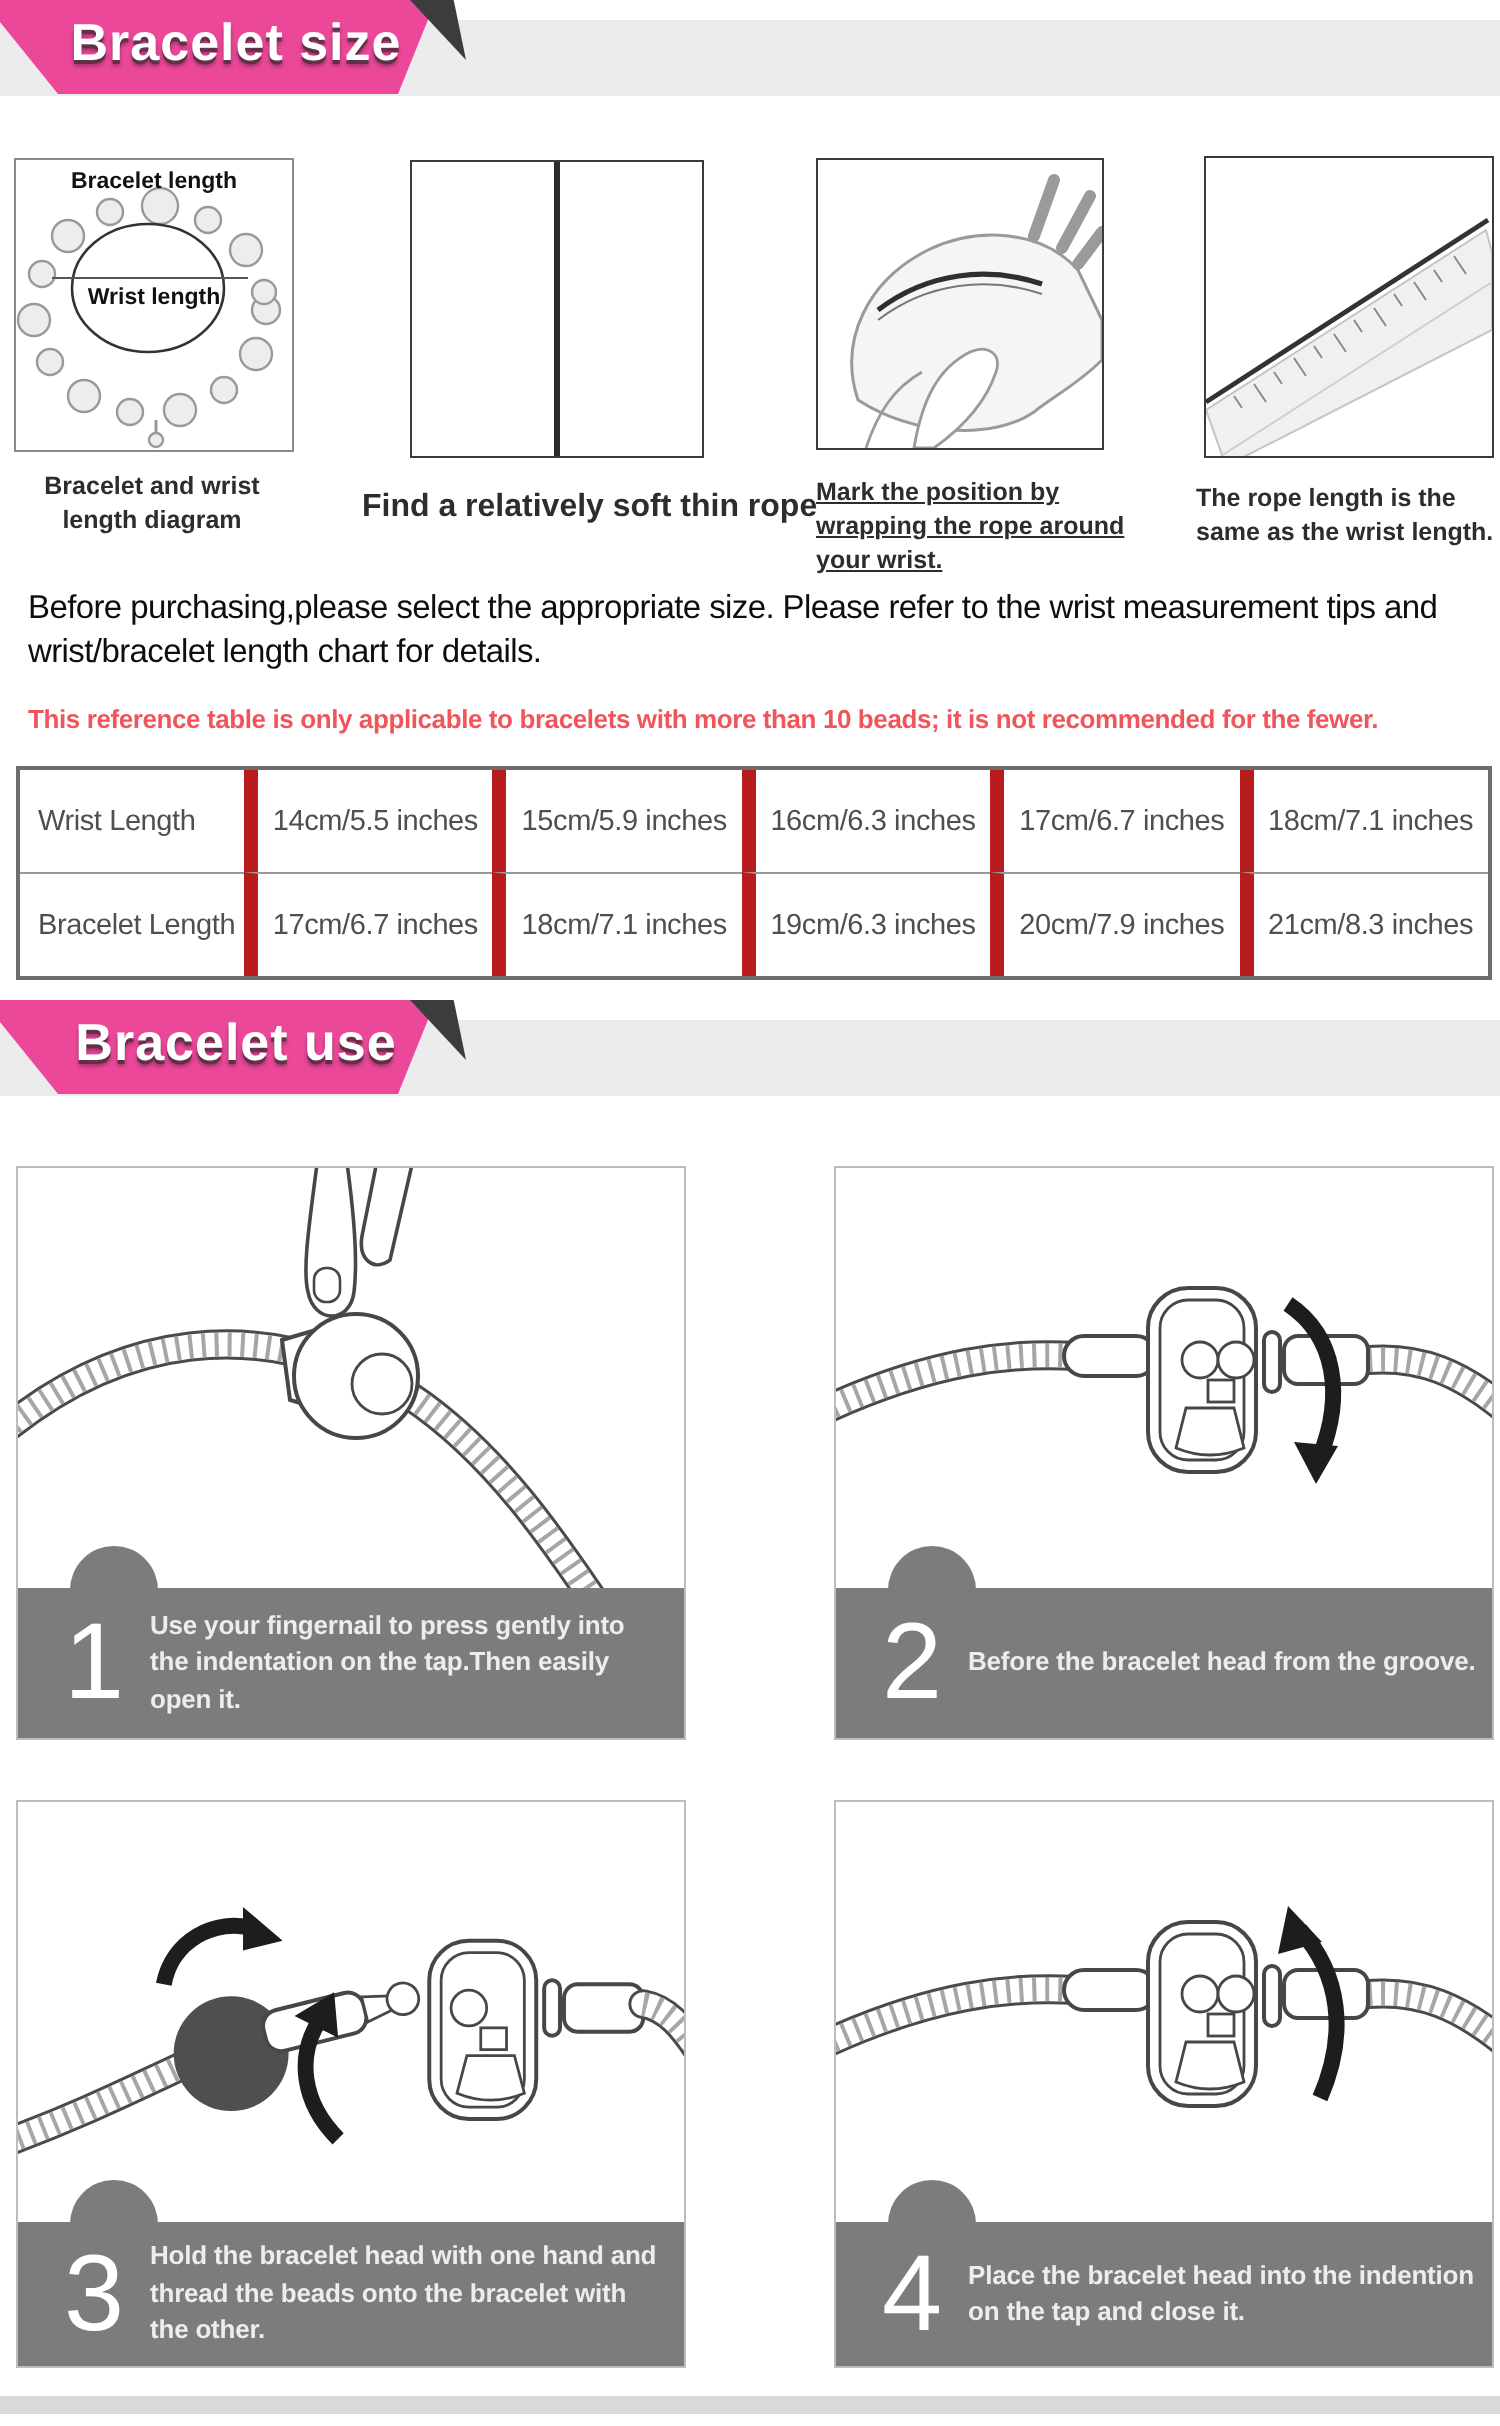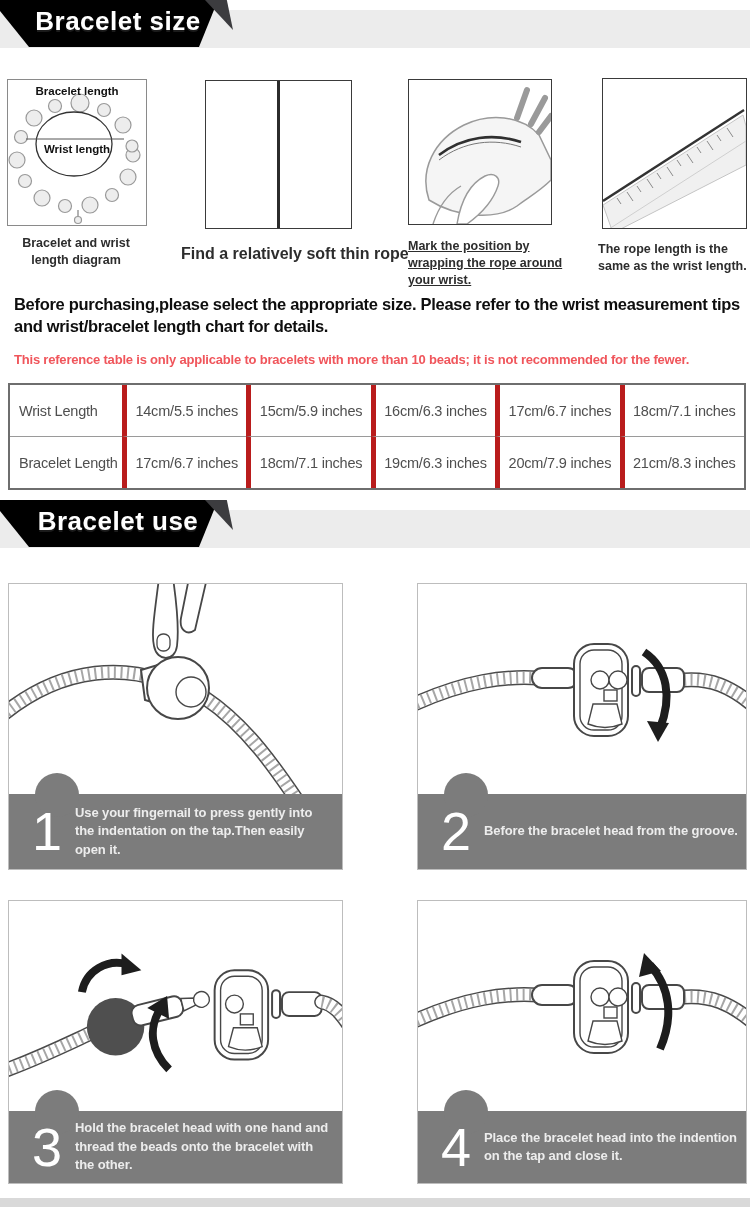--- a/index.html
+++ b/index.html
@@ -6,21 +6,21 @@
   body{font-family:"Liberation Sans",sans-serif;}
   #canvas{position:relative;width:750px;height:1213px;background:#fff;overflow:hidden;}
 
   
   .strip{position:absolute;left:0;width:750px;background:#ececec;}
   #strip1{top:10px;height:38px;}
   #strip2{top:510px;height:38px;}
   #strip-bottom{top:1198px;height:9px;background:#d9d9d9;}
 
   
-  .banner{position:absolute;left:0;width:236px;height:47px;background:#000000;
+  .banner{position:absolute;left:0;width:236px;height:47px;background:#ec4899;
     clip-path:polygon(0 0,218px 0,199px 100%,29px 100%,0 11px);
     display:flex;align-items:center;justify-content:center;z-index:2;}
   #banner1{top:0;} #banner2{top:500px;}
   .banner-fold{position:absolute;left:205px;width:28px;height:30px;background:#3c3c3f;
     clip-path:polygon(0 0,78% 0,100% 100%);z-index:3;}
   #fold1{top:0;} #fold2{top:500px;}
   .banner-label{color:#fff;font-size:26px;font-weight:bold;letter-spacing:.5px;padding-bottom:4px;
     text-shadow:0 2px 0 rgba(45,45,45,.6),0 3px 2px rgba(0,0,0,.35);}
 
   
@@ -34,30 +34,30 @@
   .diagram-label{position:absolute;left:0;right:0;text-align:center;font-weight:bold;color:#111;}
   #label-bracelet{top:5px;font-size:11.5px;}
   #label-wrist{top:63px;font-size:11.5px;}
 
   .caption{position:absolute;font-weight:bold;color:#2d2d2d;font-size:12.5px;line-height:1.35;}
   #cap1{left:10px;top:235px;width:132px;text-align:center;}
   #cap2{left:181px;top:243px;width:194px;text-align:center;white-space:nowrap;font-size:16px;}
   #cap3{left:408px;top:238px;width:160px;text-decoration:underline;}
   #cap4{left:598px;top:241px;width:154px;}
 
-  .intro{position:absolute;left:14px;top:294px;width:730px;font-size:16.5px;font-weight:bold;
+  .intro{position:absolute;left:14px;top:294px;width:730px;font-size:16.5px;font-weight:normal;
     color:#0e0e0e;line-height:1.33;letter-spacing:-0.3px;}
   .warning{position:absolute;left:14px;top:352px;font-size:13px;font-weight:bold;color:#f0555b;
     white-space:nowrap;letter-spacing:-0.2px;}
 
   
   .size-table{position:absolute;left:8px;top:383px;width:734px;border:2px solid #6e6e6e;
     display:grid;grid-template-columns:112px repeat(5,1fr);background:#fff;}
   .size-table .cell{display:flex;align-items:center;justify-content:center;height:51px;
-    font-size:14.5px;color:#4f4f4f;border-left:5px solid #b91c1c;letter-spacing:-0.2px;}
+    font-size:14.5px;color:#4f4f4f;border-left:7px solid #b91c1c;letter-spacing:-0.2px;}
   .size-table .first{justify-content:flex-start;padding-left:9px;border-left:none;}
   .size-table .r2{border-top:1px solid #9a9a9a;}
 
   
   .step-panel{position:absolute;background:#fff;border:1px solid #bdbdbd;}
   #panelA{left:8px;top:583px;width:333px;height:285px;}
   #panelB{left:417px;top:583px;width:328px;height:285px;}
   #panelC{left:8px;top:900px;width:333px;height:282px;}
   #panelD{left:417px;top:900px;width:328px;height:282px;}
   .illus{position:absolute;left:0;right:0;top:0;height:210px;}

